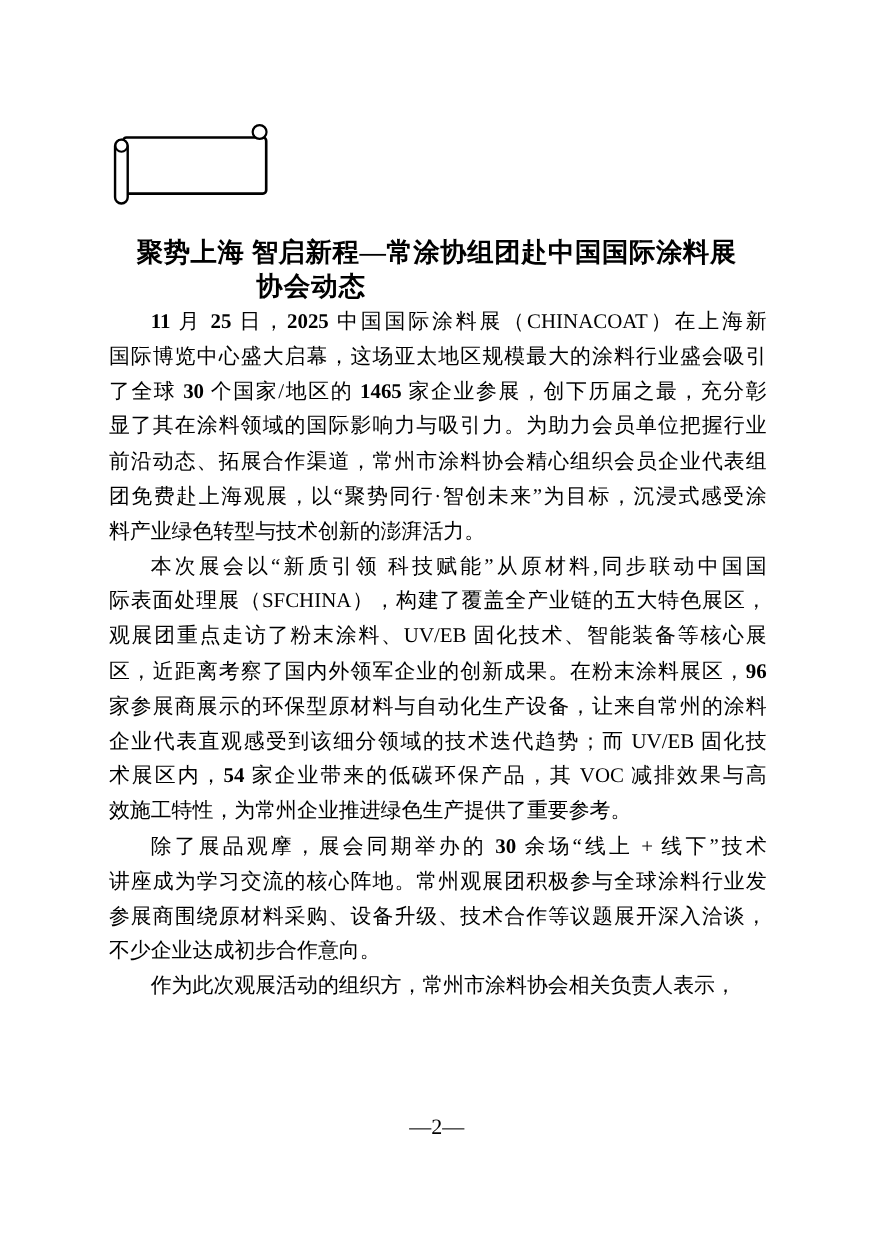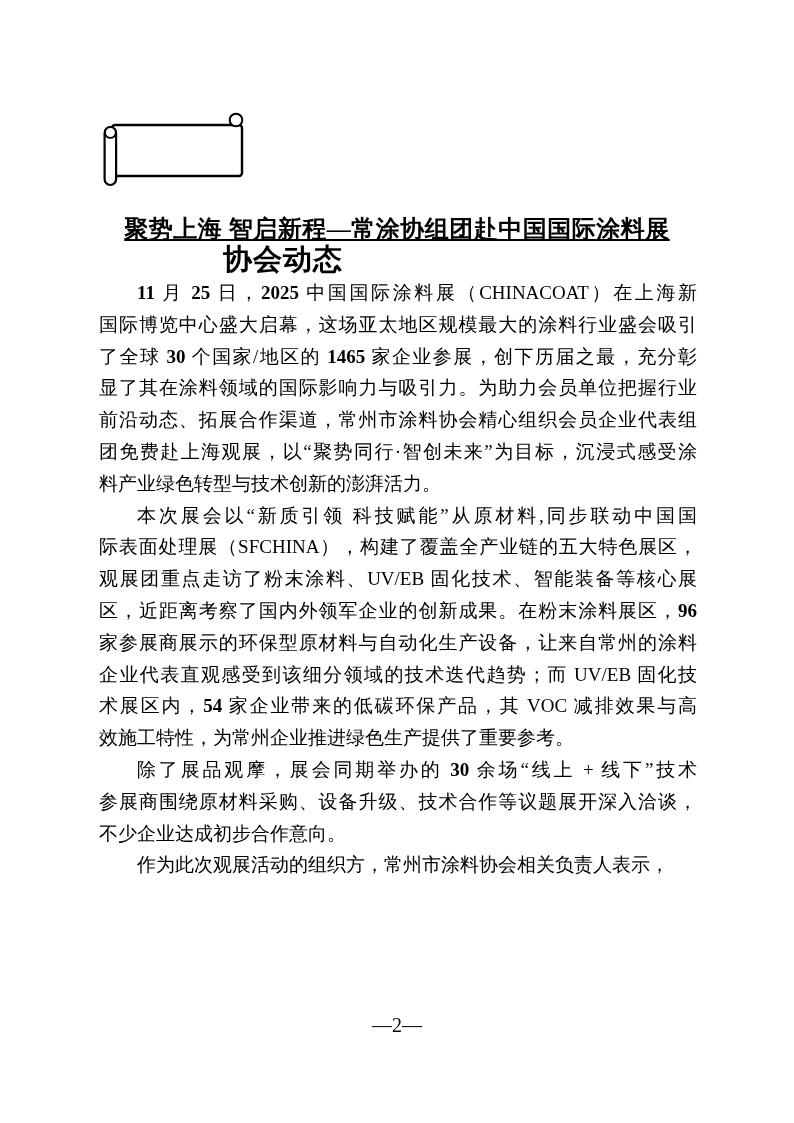--- a/index.html
+++ b/index.html
@@ -12,31 +12,30 @@
     overflow: hidden;
   }
   .page { position: absolute; inset: 0; }
 
   
   .banner { position: absolute; left: 102px; top: 109px; width: 150px; height: 84px; }
   .banner-label {
     position: absolute; left: 121px; top: 126px; width: 120px; height: 50px;
     display: flex; align-items: center; justify-content: center;
     font-family: "Liberation Sans", "DejaVu Sans", sans-serif;
-    font-weight: bold; font-size: 29px; letter-spacing: 1px;
+    font-weight: bold; font-size: 24px; letter-spacing: 1px;
     color: #000;
   }
 
   
   .title {
     position: absolute; left: 0; top: 213px; width: 794px;
     text-align: center;
     font-size: 24px; font-weight: bold;
     letter-spacing: 0.5px;
-    text-decoration: underline;
   }
 
   
   .article-body {
     position: absolute; left: 99px; top: 277px; width: 598px;
     font-size: 19px; line-height: 31.8px;
   }
   .paragraph { margin: 0; }
   .line {
     text-align: justify;
@@ -89,20 +88,21 @@
         <div class="line">际表面处理展（SFCHINA），构建了覆盖全产业链的五大特色展区，</div>
         <div class="line">观展团重点走访了粉末涂料、UV/EB 固化技术、智能装备等核心展</div>
         <div class="line">区，近距离考察了国内外领军企业的创新成果。在粉末涂料展区，<b class="num">96</b></div>
         <div class="line">家参展商展示的环保型原材料与自动化生产设备，让来自常州的涂料</div>
         <div class="line">企业代表直观感受到该细分领域的技术迭代趋势；而 UV/EB 固化技</div>
         <div class="line">术展区内，<b class="num">54</b> 家企业带来的低碳环保产品，其 VOC 减排效果与高</div>
         <div class="line para-end">效施工特性，为常州企业推进绿色生产提供了重要参考。</div>
       </div>
       <div class="paragraph">
         <div class="line para-start">除了展品观摩，展会同期举办的 <b class="num">30</b> 余场“线上 + 线下”技术</div>
+        <div class="line">讲座成为学习交流的核心阵地。常州观展团积极参与全球涂料行业发</div>
         <div class="line">参展商围绕原材料采购、设备升级、技术合作等议题展开深入洽谈，</div>
         <div class="line para-end">不少企业达成初步合作意向。</div>
       </div>
       <div class="paragraph">
         <div class="line para-start para-end">作为此次观展活动的组织方，常州市涂料协会相关负责人表示，</div>
       </div>
     </div>
 
   <div class="footer">—2—</div>
 

